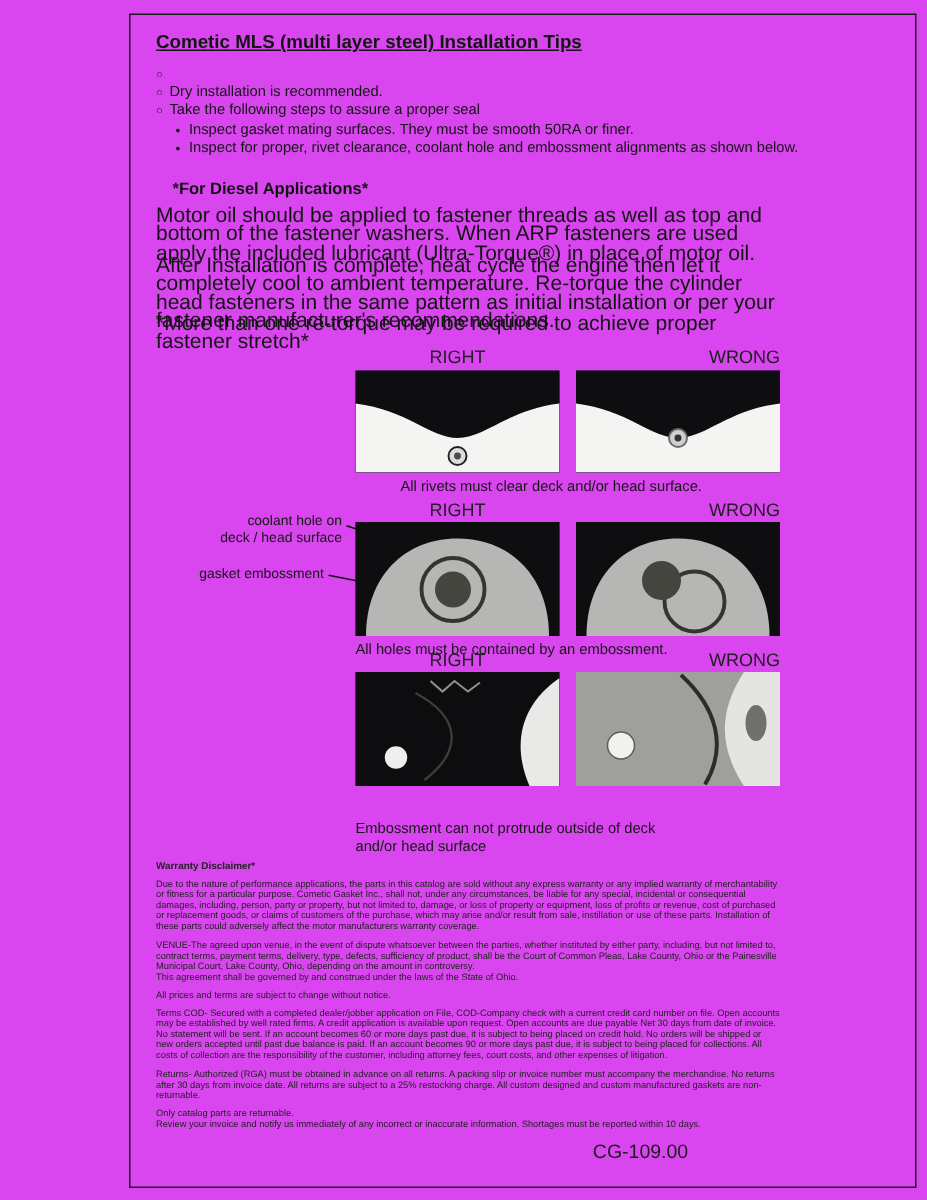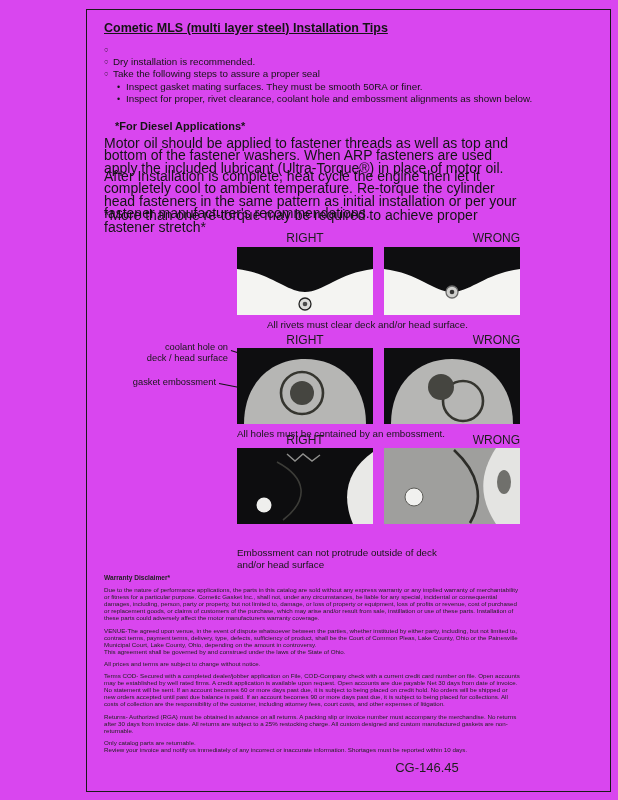--- a/index.html
+++ b/index.html
@@ -147,14 +147,14 @@
     <p>Due to the nature of performance applications, the parts in this catalog are sold without any express warranty or any implied warranty of merchantability or fitness for a particular purpose.  Cometic Gasket Inc., shall not, under any circumstances, be liable for any special, incidental or consequential damages, including, person, party or property, but not limited to, damage, or loss of property or equipment, loss of profits or revenue, cost of purchased or replacement goods, or claims of customers of the purchase, which may arise and/or result from sale, instillation or use of these parts.  Installation of these parts could adversely affect the motor manufacturers warranty coverage.</p>
     <p>VENUE-The agreed upon venue, in the event of dispute whatsoever between the parties, whether instituted by either party, including, but not limited to, contract terms, payment terms, delivery, type, defects, sufficiency of product, shall be the Court of Common Pleas, Lake County, Ohio or the Painesville Municipal Court, Lake County, Ohio, depending on the amount in controversy.
 This agreement shall be governed by and construed under the laws of the State of Ohio.</p>
     <p>All prices and terms are subject to change without notice.</p>
     <p>Terms COD- Secured with a completed dealer/jobber application on File, COD-Company check with a current credit card number on file.  Open accounts may be established by well rated firms.  A credit application is available upon request.  Open accounts are due payable Net 30 days from date of invoice.  No statement will be sent.  If an account becomes 60 or more days past due, it is subject to being placed on credit hold.  No orders will be shipped or new orders accepted until past due balance is paid.  If an account becomes 90 or more days past due, it is subject to being placed for collections.  All costs of collection are the responsibility of the customer, including attorney fees, court costs, and other expenses of litigation.</p>
     <p>Returns- Authorized (RGA) must be obtained in advance on all returns.  A packing slip or invoice number must accompany the merchandise.  No returns after 30 days from invoice date.  All returns are subject to a 25% restocking charge.  All custom designed and custom manufactured gaskets are non-returnable.</p>
     <p>Only catalog parts are returnable.
 Review your invoice and notify us immediately of any incorrect or inaccurate information.  Shortages must be reported within 10 days.</p>
   </div>
 
-  <div class="footer-code">CG-146.45</div>
+  <div class="footer-code">CG-109.00</div>
 </div>
 
 </body></html>

